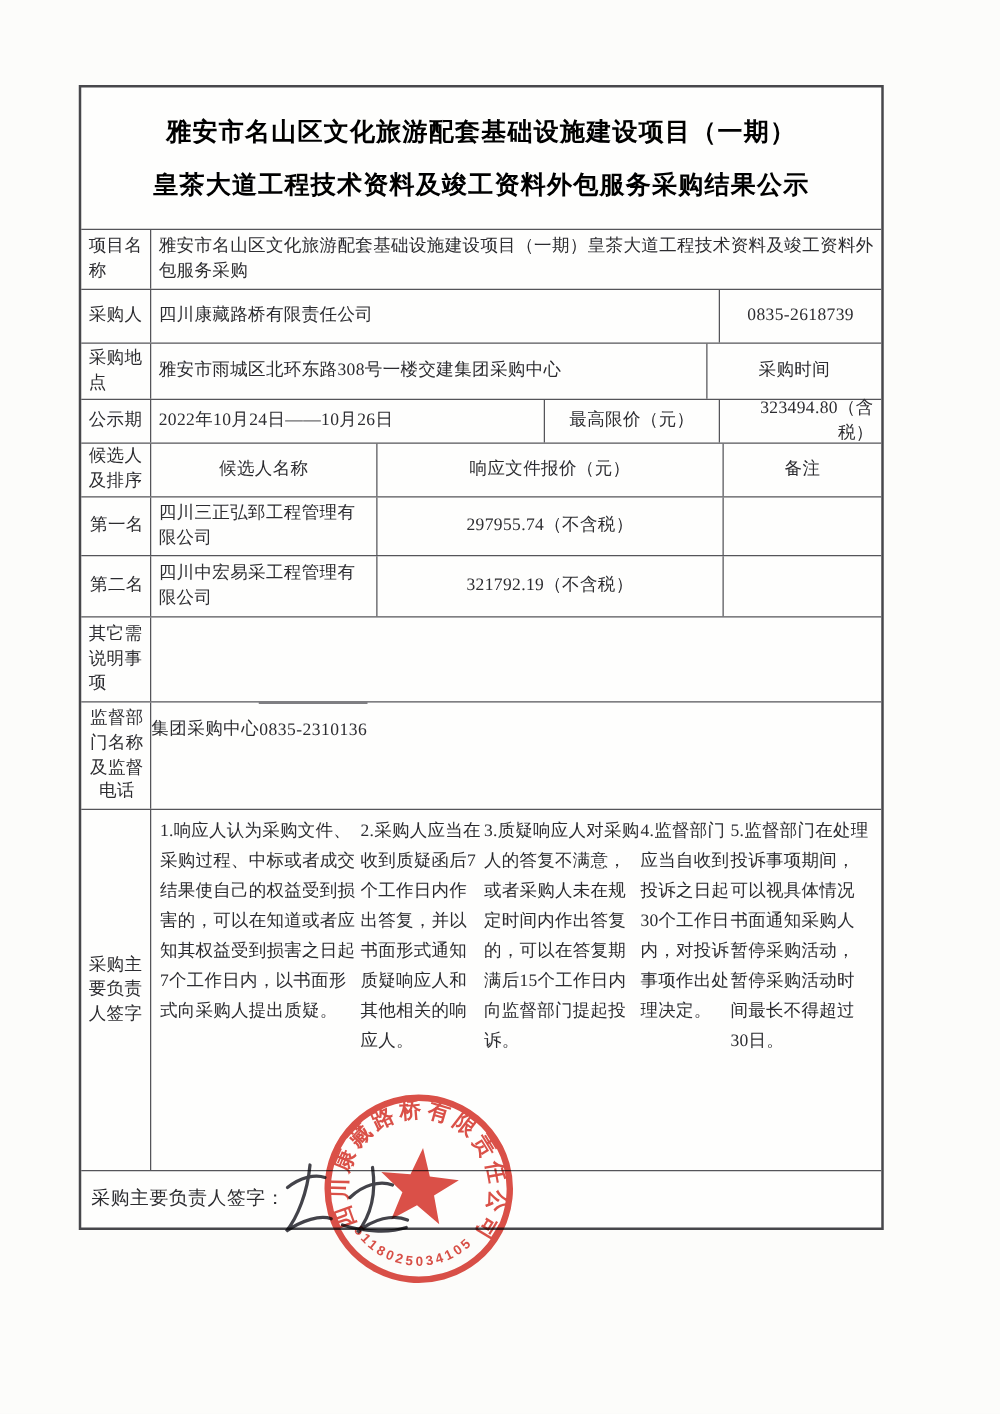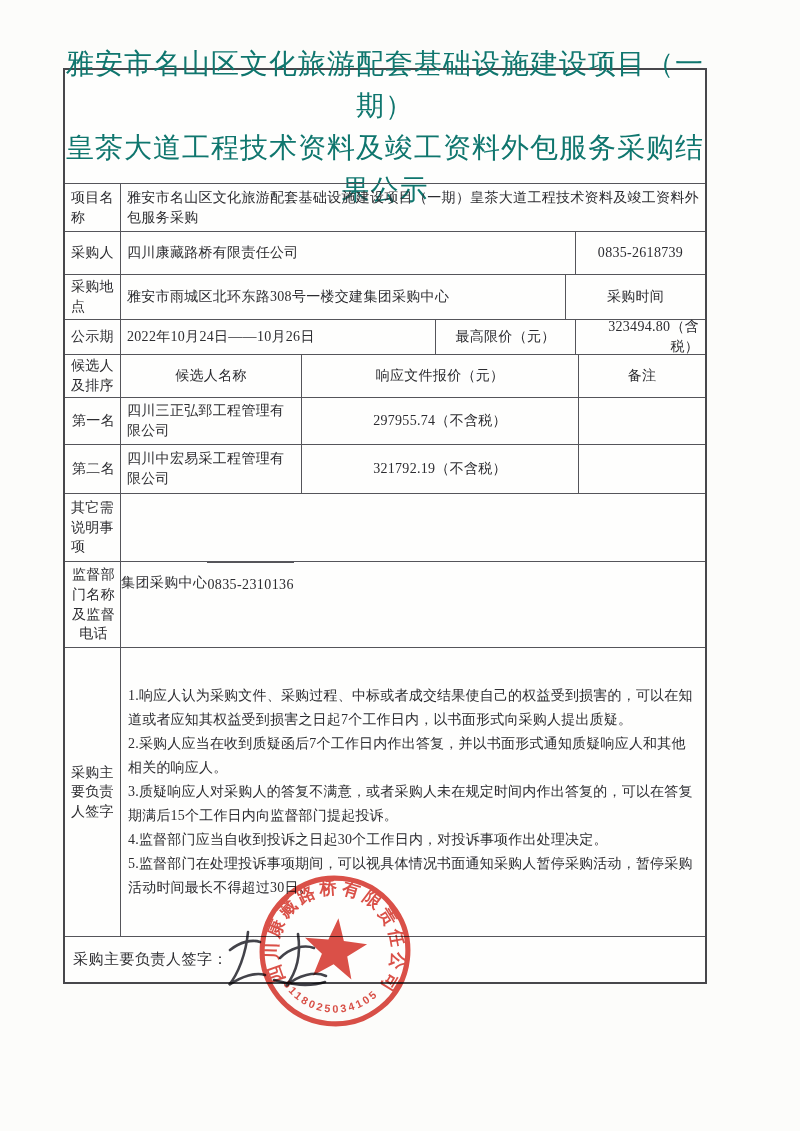--- a/index.html
+++ b/index.html
@@ -27,31 +27,31 @@
   }
   .c:first-child{border-left:none;}
   .lab{width:55px;flex-shrink:0;padding:3px 4px 3px 6px;}
   .val{flex:1;min-width:0;}
   .key{width:140px;flex-shrink:0;justify-content:center;text-align:center;}
   .kv{width:130px;flex-shrink:0;justify-content:center;text-align:right;}
   .center{justify-content:center;text-align:center;}
   
   .title-row{height:113px;align-items:center;justify-content:center;}
   .title-box{width:100%;text-align:center;font-family:"Liberation Sans","DejaVu Sans",sans-serif;}
-  .title-line{font-size:28px;font-weight:400;color:#0f766e;line-height:42px;letter-spacing:1px;}
+  .title-line{font-size:20px;font-weight:700;color:#000000;line-height:42px;letter-spacing:1px;}
   
   .cname{width:181px;flex-shrink:0;}
   .cprice{width:277px;flex-shrink:0;justify-content:center;text-align:center;font-family:Liberation Serif, serif;}
   .cremark{flex:1;min-width:0;}
   
   .supright{flex:1;min-width:0;display:flex;flex-direction:row;border-left:1.6px solid #55555a;box-sizing:border-box;}
   .suprow{flex-shrink:0;display:flex;align-items:center;justify-content:center;text-align:center;font-size:14px;letter-spacing:.4px;box-sizing:border-box;}
   .suprow + .suprow{border-top:1.6px solid #55555a;}
   
-  .complaint-cell{flex-direction:column;justify-content:center;align-items:flex-start;padding:6px 8px 6px 7px;}
+  .complaint-cell{flex-direction:row;justify-content:center;align-items:flex-start;padding:6px 8px 6px 7px;}
   .complaint-item{font-size:14px;line-height:24px;letter-spacing:.2px;text-align:left;}
   
   .sign-row{height:46px;}
   .sign-cell{width:100%;padding-left:8px;font-size:15px;letter-spacing:.5px;}
   
   .stamp{
     position:absolute;left:256px;top:872px;width:158px;height:158px;
     mix-blend-mode:multiply;opacity:.88;transform:rotate(6deg);
     pointer-events:none;z-index:5;
   }

